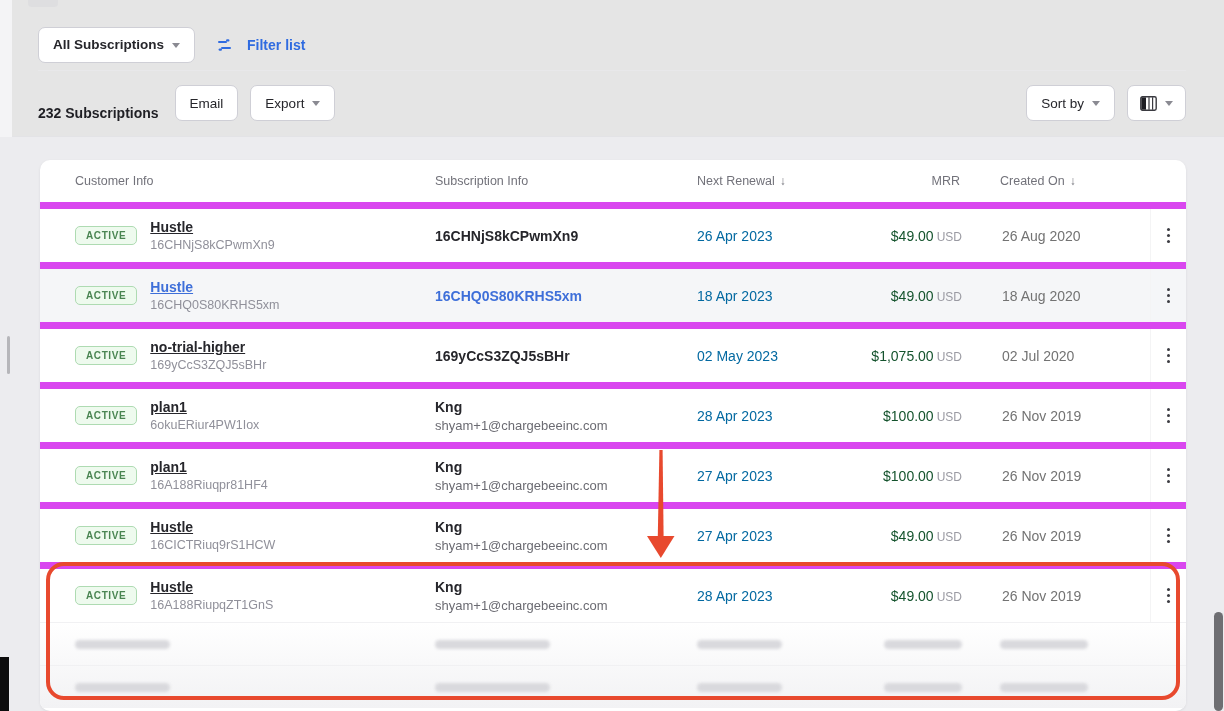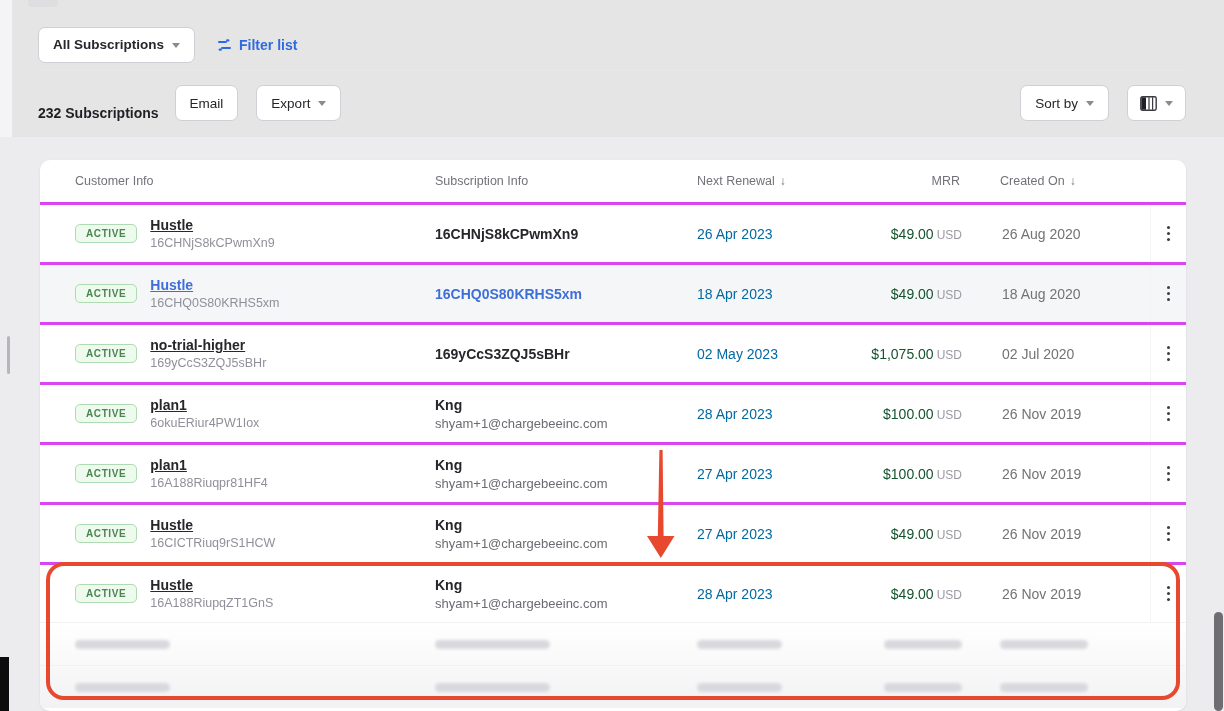--- a/index.html
+++ b/index.html
@@ -13,39 +13,39 @@
   .left-strip { position:absolute; left:0; top:0; width:12px; height:137px; background:#f4f4f6; }
   .top-smudge { position:absolute; left:28px; top:0; width:30px; height:7px; background:#d8d8dc; opacity:.55; border-radius:0 0 4px 4px; }
   .toolbar-row1 { position:absolute; left:38px; top:26px; height:37px; display:flex; align-items:center; gap:22px; }
   .btn {
     display:inline-flex; align-items:center; gap:8px; background:#fff;
     border:1px solid #cfcfd6; border-radius:7px; padding:0 14px; height:36px;
     font-size:13.5px; font-weight:700; color:#26262b; cursor:pointer;
   }
   .btn.light { font-weight:400; }
   .caret { width:0; height:0; border-left:4px solid transparent; border-right:4px solid transparent; border-top:5px solid #8a8a92; margin-top:1px; }
-  .filter-link { display:inline-flex; align-items:center; gap:7px; color:#2f6be0; font-size:14px; font-weight:700; cursor:pointer; }
+  .filter-link { display:inline-flex; align-items:center; gap:15px; color:#2f6be0; font-size:14px; font-weight:700; cursor:pointer; }
   .divider { position:absolute; left:38px; top:70px; width:1148px; height:1px; background:#e8e8ea; }
   .toolbar-row2 { position:absolute; left:38px; top:84px; width:1148px; height:37px; display:flex; align-items:flex-end; }
   .count { font-size:14px; font-weight:700; color:#1f1f24; margin-right:16px; white-space:nowrap; }
   .search-box { display:flex; align-items:center; gap:8px; width:315px; height:35px; border:1px solid #d4d4da; border-radius:6px; padding:0 12px; background:#fff; margin-right:12px; }
   .search-box input { border:none; outline:none; flex:1; font-size:13.5px; color:#3a3a40; font-family:inherit; background:transparent; }
   .search-box input::placeholder { color:#9a9aa2; }
   .spacer { flex:1; }
-  .mr12 { margin-right:18px; }
+  .mr12 { margin-right:12px; }
   
   .lower-bg { position:absolute; top:137px; left:0; width:1224px; height:574px; background:#ececef; }
   
   .card { position:absolute; left:40px; top:160px; width:1146px; height:551px; background:#fff; border-radius:10px; box-shadow:0 1px 3px rgba(30,30,40,.08); overflow:hidden; }
   .grid-row { display:grid; grid-template-columns:360px 262px 150px 115px 38px 150px 1fr; align-items:center; padding-left:35px; }
   .thead { height:42px; }
   .thead .hlabel { font-size:12.5px; color:#72727a; font-weight:400; display:flex; align-items:center; gap:5px; }
   .thead .right { justify-content:flex-end; padding-right:2px; }
   .sort-arrow { font-size:12px; color:#72727a; }
-  .trow { height:60px; border-top:3px solid #d946ef; position:relative; cursor:pointer; }
+  .trow { height:60px; border-top:7px solid #d946ef; position:relative; cursor:pointer; }
   .trow.hl { background:#f5f6f8; }
   .cell-sub { display:flex; align-items:center; gap:13px; }
   .badge { font-size:10px; font-weight:700; letter-spacing:.6px; color:#4a8552; background:#eefaee; border:1px solid #aedbb2; border-radius:5px; padding:4px 10px 3px; line-height:1; }
   .sub-text { display:flex; flex-direction:column; gap:3px; }
   .plan { font-size:14px; font-weight:700; color:#26262b;text-decoration:underline; }
   .plan.link { color:#3e6fd9; }
   .sub-id { font-size:12.5px; color:#90909a; }
   .cust { display:flex; flex-direction:column; gap:3px; }
   .cust-primary { font-size:14px; font-weight:700; color:#26262b; }
   .cust-primary.link { color:#3e6fd9; }

